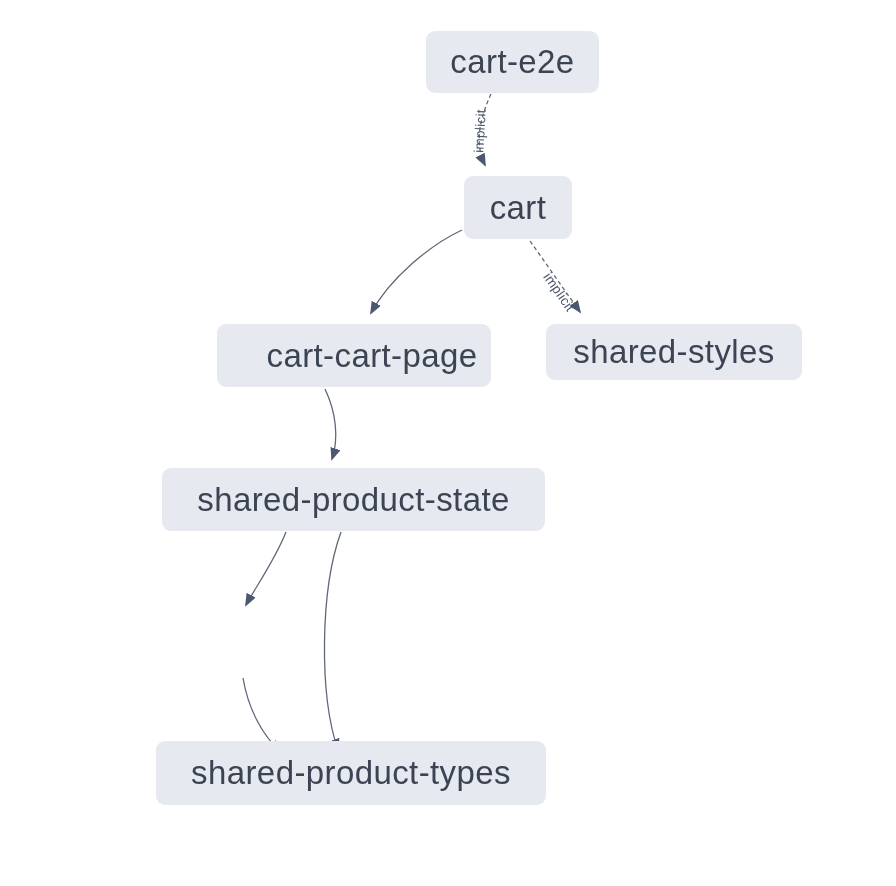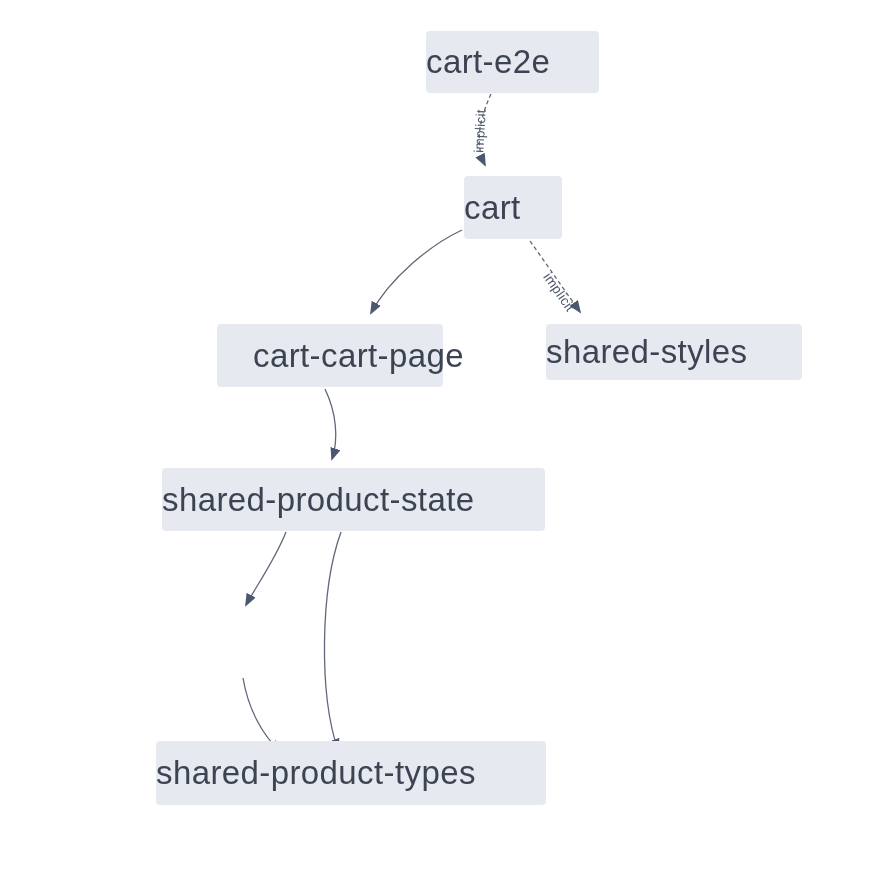--- a/index.html
+++ b/index.html
@@ -34,24 +34,24 @@
     fill: #4a5568;
     font-size: 13.5px;
     font-family: "Liberation Sans", "DejaVu Sans", sans-serif;
     text-anchor: middle;
     dominant-baseline: central;
     letter-spacing: 0.3px;
   }
   .node {
     position: absolute;
     background: #e6e9f0;
-    border-radius: 4px;
+    border-radius: 9px;
     display: flex;
     align-items: center;
-    justify-content: flex-start;
+    justify-content: center;
     color: #3c4453;
     font-size: 33px;
     letter-spacing: 0.4px;
     white-space: nowrap;
     box-sizing: border-box;
     cursor: pointer;
   }
 </style>
 </head>
 <body>
@@ -93,25 +93,25 @@
 
     <g>
       <path class="edge-line" d="M 243 678 C 248 708 262 735 280 751" marker-end="url(#arrow)"></path>
     </g>
   </svg>
 
   <div class="node" style="left:426px; top:31px;  width:173px; height:62px;">
     <span>cart-e2e</span>
   </div>
 
-  <div class="node" style="left:464px; top:176px; width:98px;  height:63px;">
+  <div class="node" style="left:464px; top:176px; width:108px;  height:63px;">
     <span>cart</span>
   </div>
 
-  <div class="node" style="left:217px; top:324px; width:226px; height:63px;padding-left:36px;">
+  <div class="node" style="left:217px; top:324px; width:274px; height:63px;padding-left:36px;">
     <span>cart-cart-page</span>
   </div>
 
   <div class="node" style="left:546px; top:324px; width:256px; height:56px;">
     <span>shared-styles</span>
   </div>
 
   <div class="node" style="left:162px; top:468px; width:383px; height:63px;">
     <span>shared-product-state</span>
   </div>

